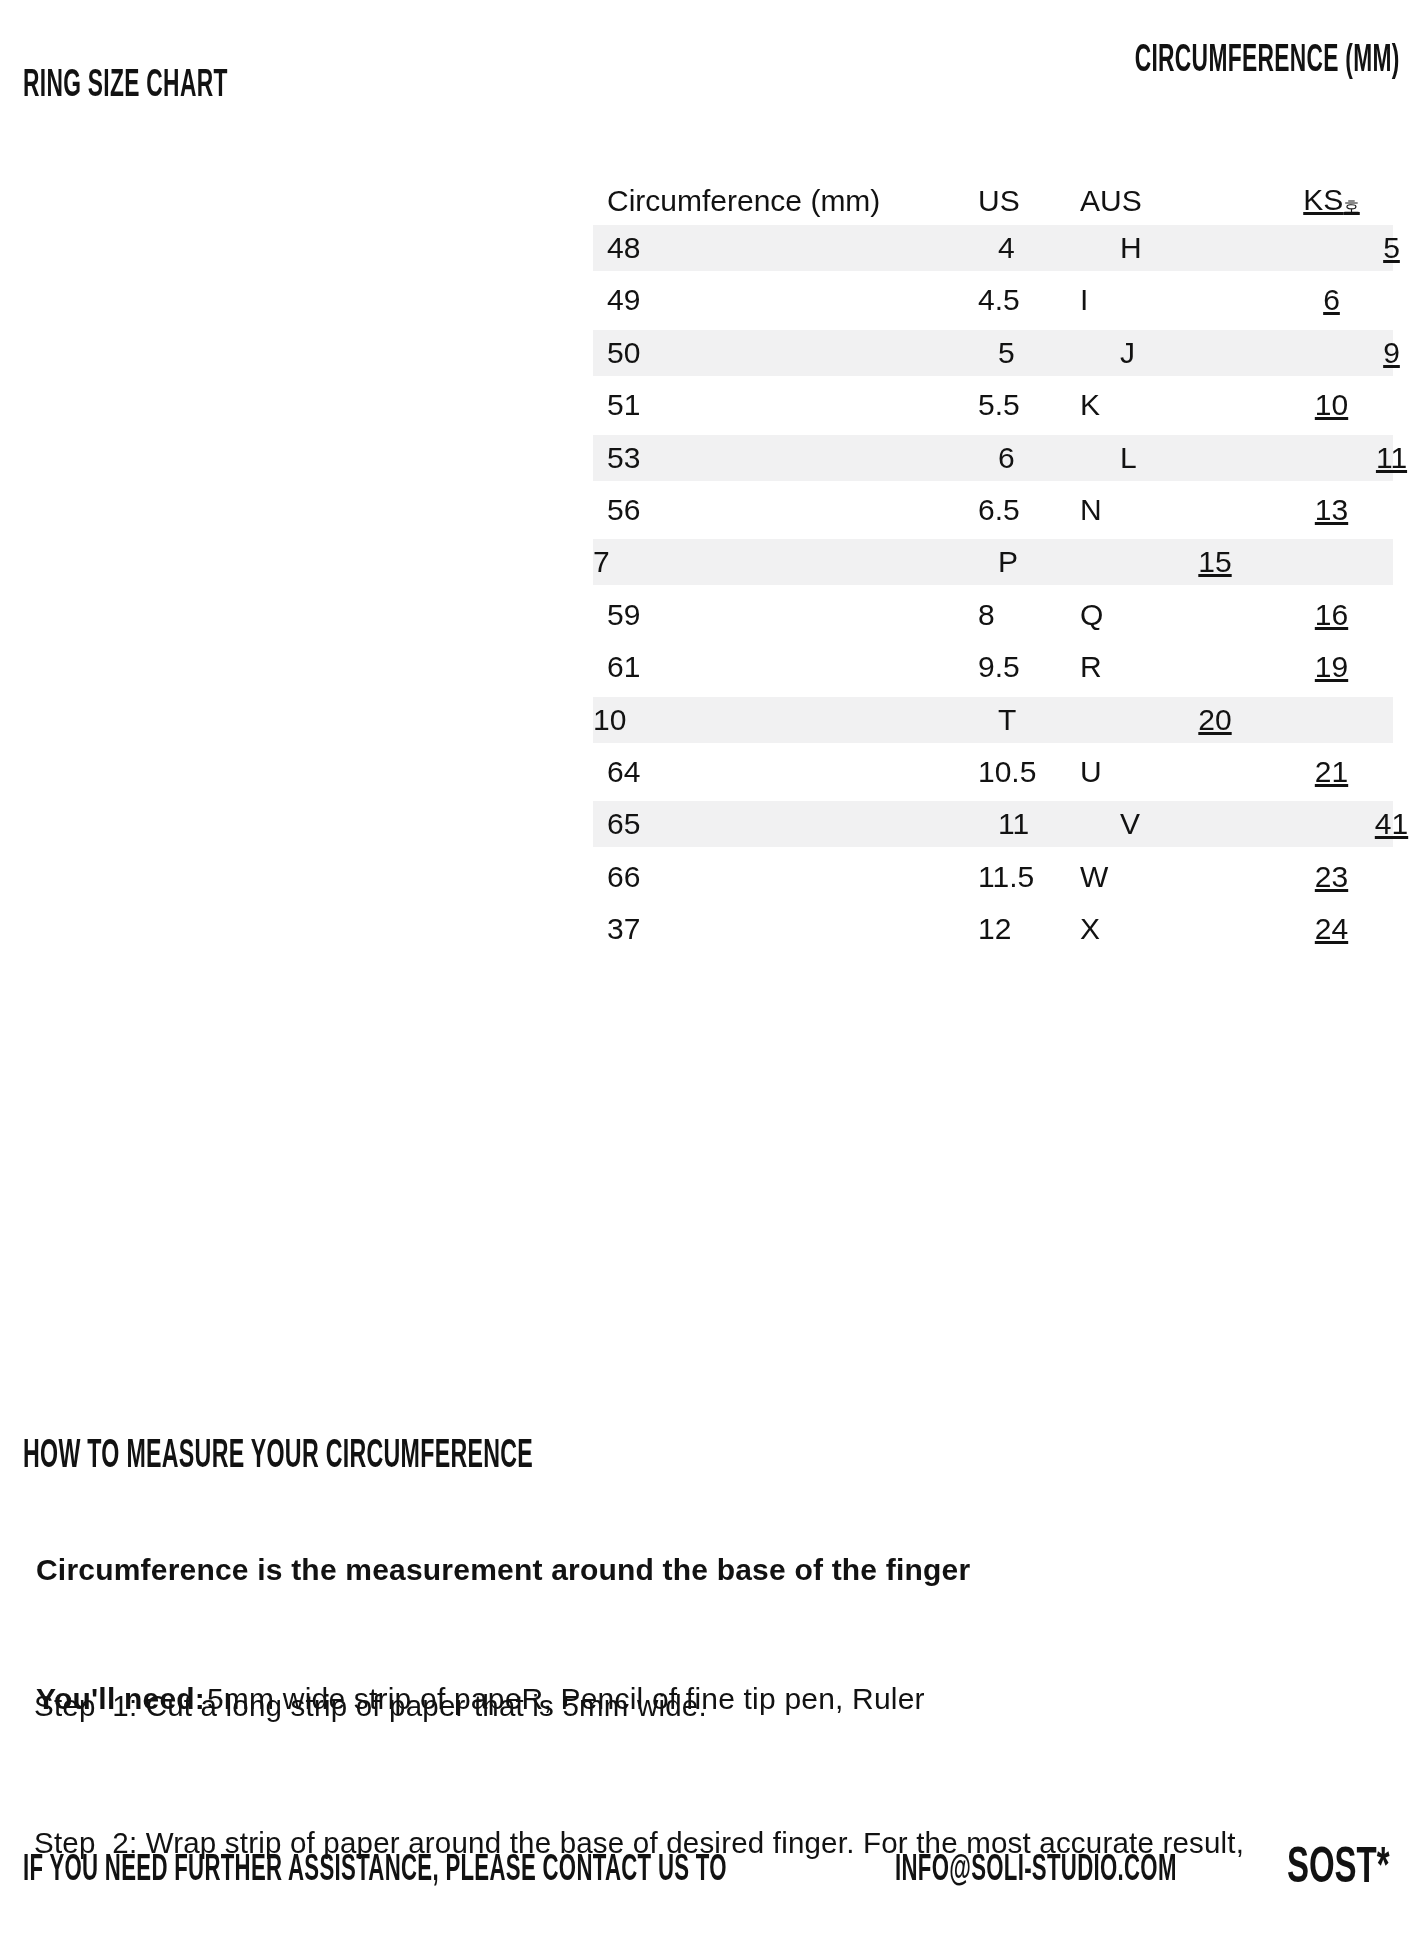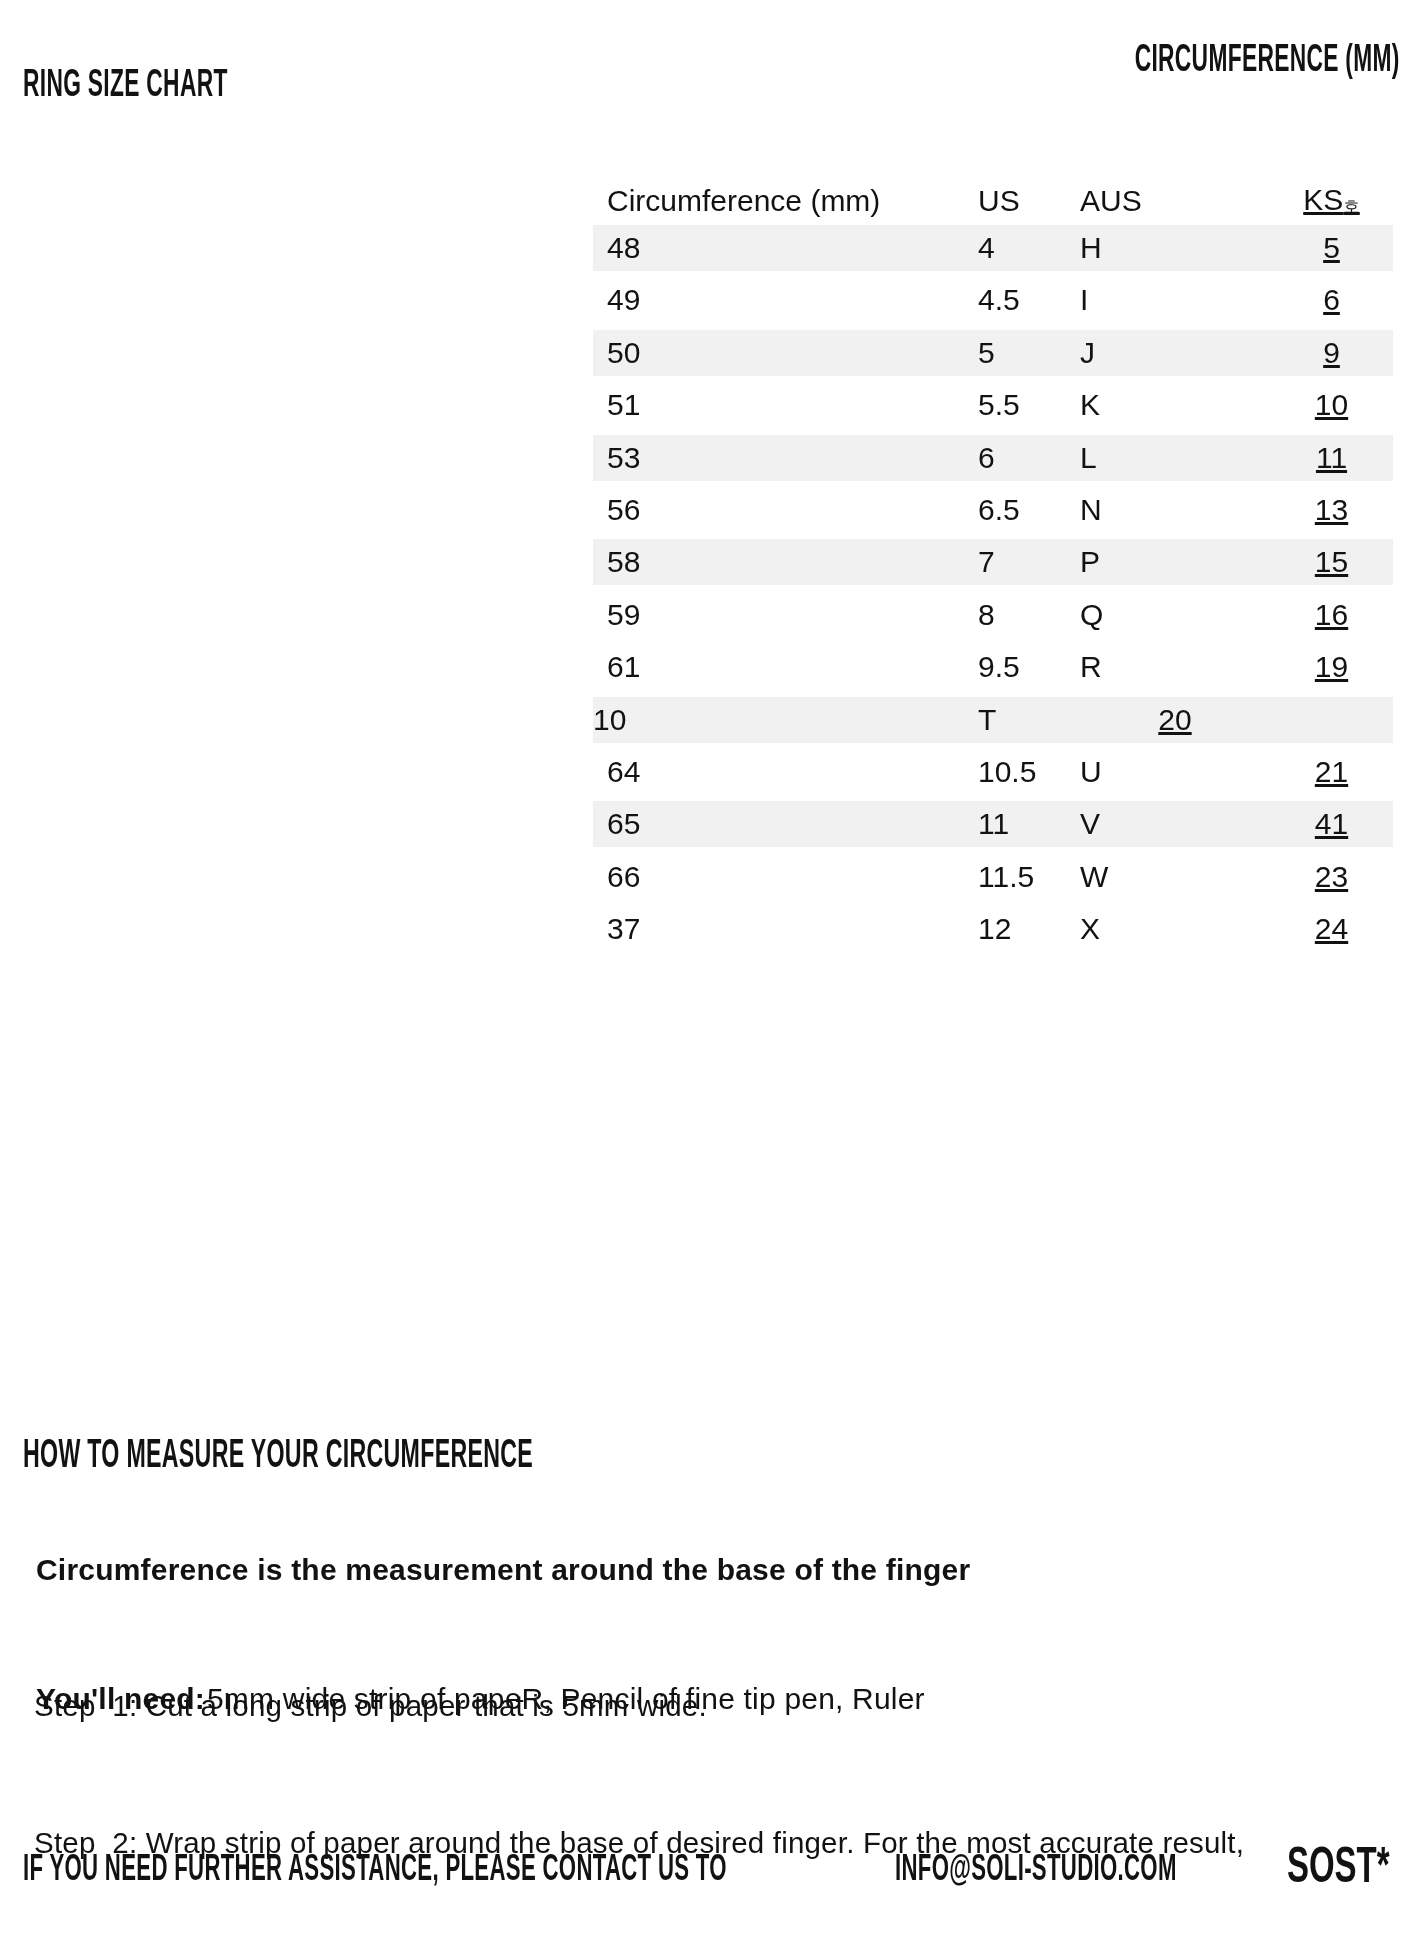--- a/index.html
+++ b/index.html
@@ -29,21 +29,21 @@
   .size-table { position:absolute; left:593px; top:176px; width:800px; }
   .trow {
     display:grid;
     grid-template-columns:385px 102px 190px 123px;
     align-items:center;
     height:46px;
     margin-bottom:6.4px;
     font-size:30px;
   }
   .thead { height:49px; margin-bottom:0; font-size:30px; }
-  .trow.shaded { background:var(--shade,#f1f1f2); }
+  .trow.shaded { background:var(--shade,#f1f1f2);gap:20px; }
   .cell { white-space:nowrap; }
   .c1 { padding-left:14px; }
   .c4 { text-align:center;text-decoration:underline; }
   .ks-sub { font-size:0.55em; vertical-align:-2px; letter-spacing:0; }
 
   
   .howto-heading { left:23px; top:1400px; font-size:40px; transform:scaleX(0.58); transform-origin:0 0; }
   .intro {
     position:absolute; left:36px; top:1462px;
     font-size:30px; line-height:43px; letter-spacing:0.2px;
@@ -114,21 +114,20 @@
     </div>
 
     <div class="trow">
       <div class="cell c1">56</div>
       <div class="cell c2">6.5</div>
       <div class="cell c3">N</div>
       <div class="cell c4">13</div>
     </div>
 
     <div class="trow shaded">
-      <div class="cell c1">58</div>
       <div class="cell c2">7</div>
       <div class="cell c3">P</div>
       <div class="cell c4">15</div>
     </div>
 
     <div class="trow">
       <div class="cell c1">59</div>
       <div class="cell c2">8</div>
       <div class="cell c3">Q</div>
       <div class="cell c4">16</div>

